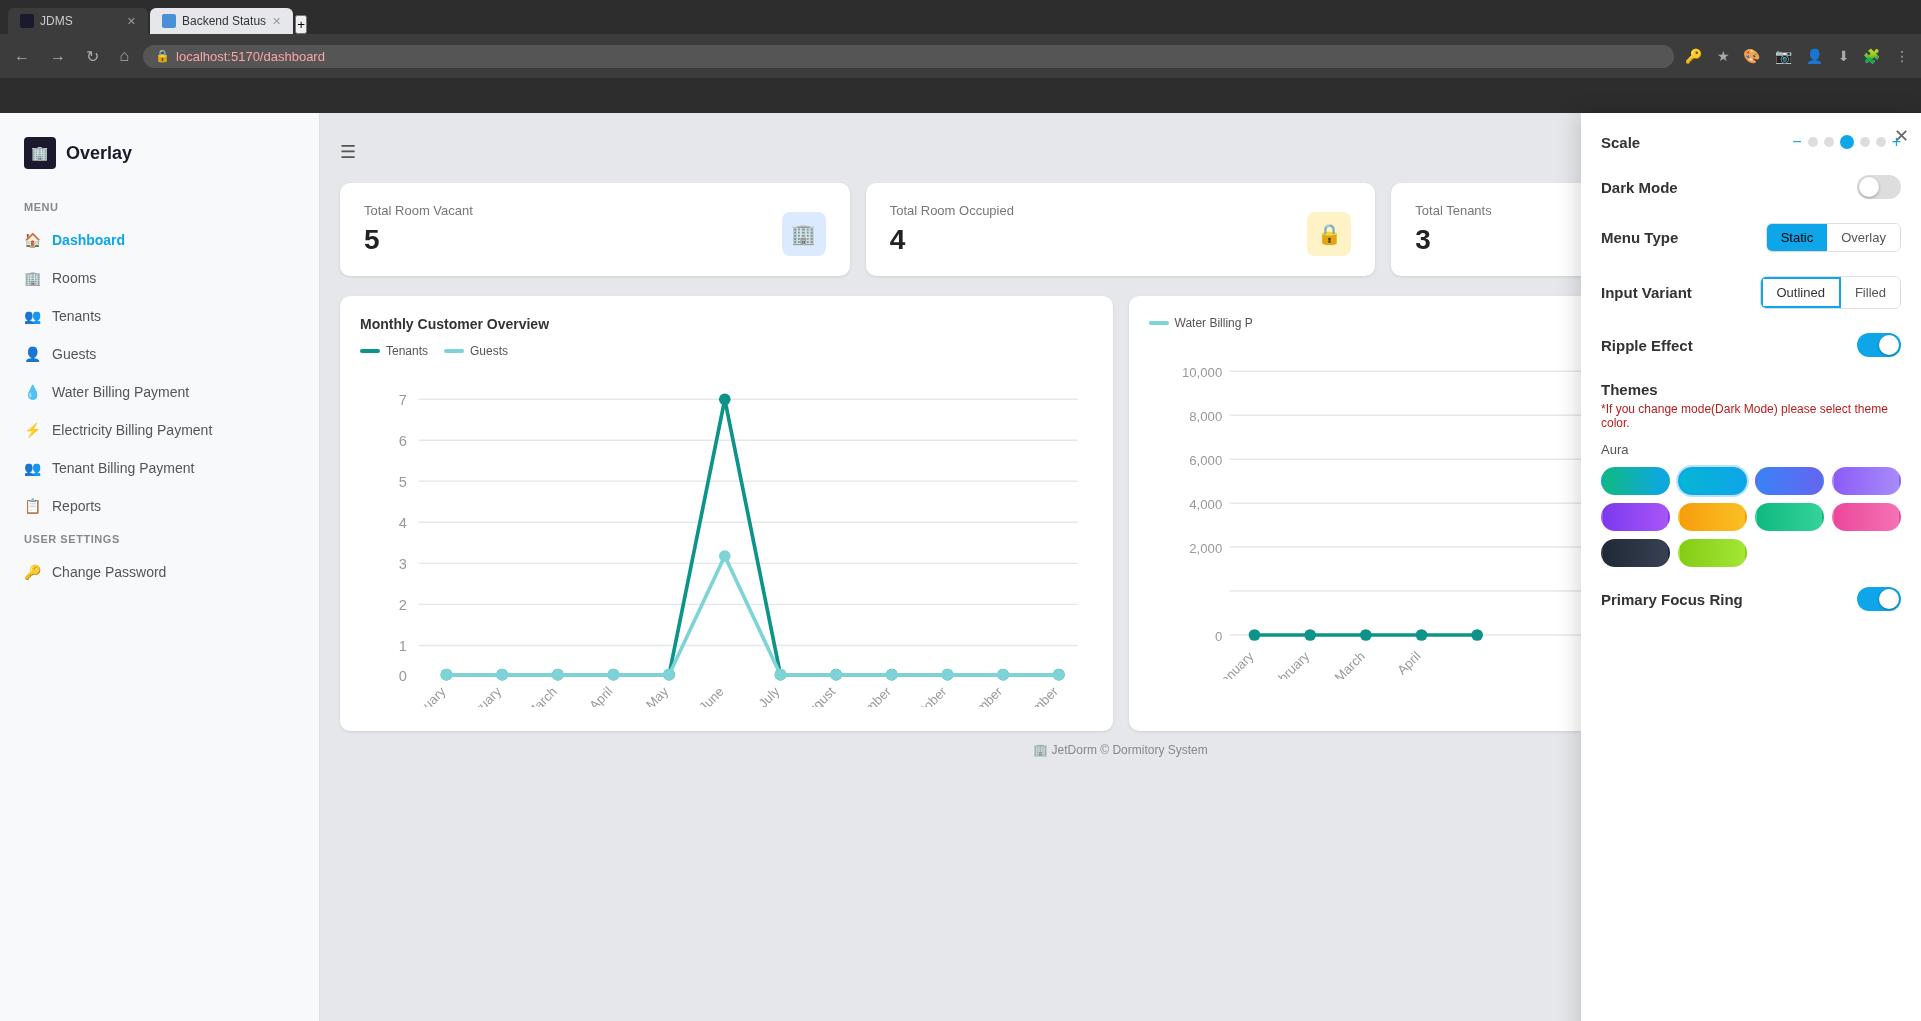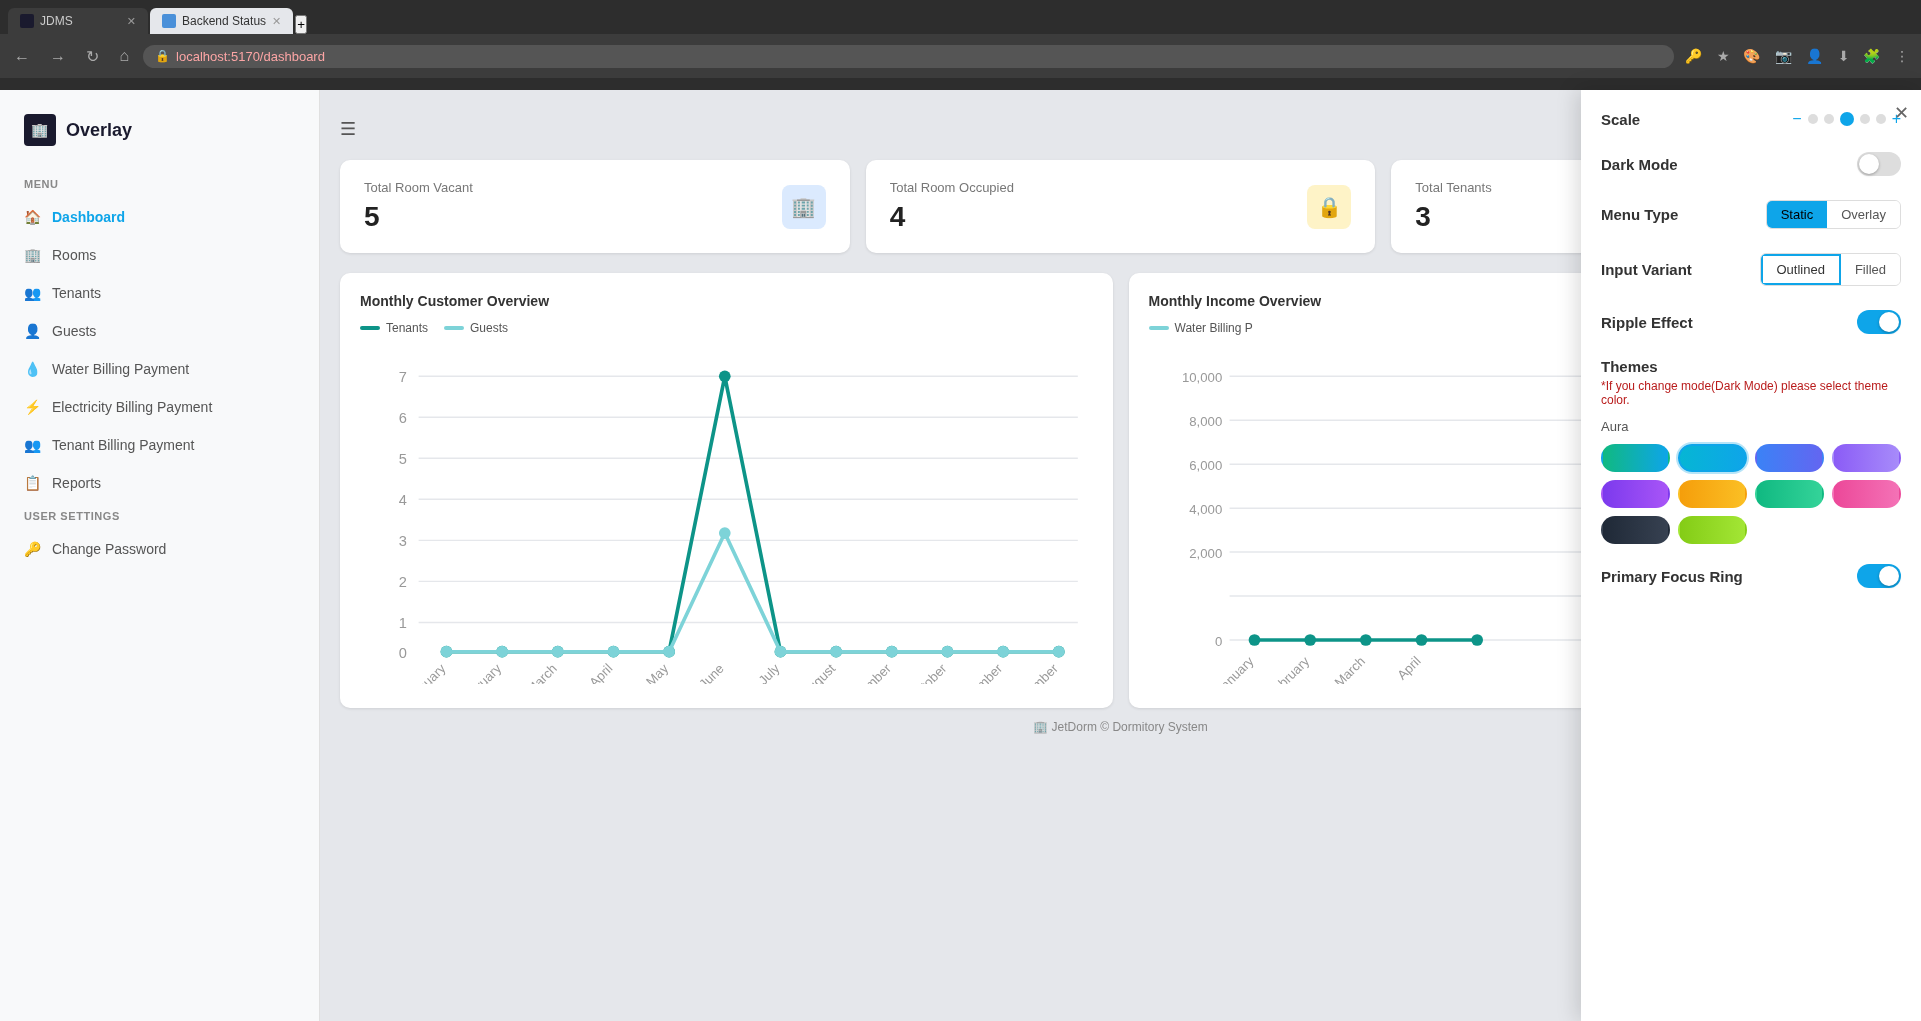--- a/index.html
+++ b/index.html
@@ -1,19 +1,19 @@
 <!DOCTYPE html>
 <html><head>
   <meta charset="utf-8">
   <style>
     * { box-sizing: border-box; margin: 0; padding: 0; }
     body { font-family: -apple-system, BlinkMacSystemFont, 'Segoe UI', sans-serif; background: #e5e7eb; overflow: hidden; }
 
     
-    .browser-chrome { background: #2d2d2d; height: 90px; display: flex; flex-direction: column; }
+    .browser-chrome { background: #2d2d2d; height: 113px; display: flex; flex-direction: column; }
     .browser-tabs { display: flex; align-items: flex-end; padding: 8px 8px 0; gap: 2px; }
     .browser-tab { background: #3c3c3c; color: #ccc; padding: 6px 12px; border-radius: 6px 6px 0 0; font-size: 12px; display: flex; align-items: center; gap: 6px; min-width: 140px; cursor: pointer; }
     .browser-tab.active { background: #e5e7eb; color: #333; }
     .browser-tab .tab-favicon { width: 14px; height: 14px; background: #555; border-radius: 2px; display: inline-block; }
     .browser-tab .tab-favicon.jdms { background: #1a1a2e; }
     .browser-tab .tab-close { margin-left: auto; color: #999; font-size: 11px; cursor: pointer; }
     .browser-toolbar { background: #3c3c3c; display: flex; align-items: center; padding: 4px 8px; gap: 8px; height: 44px; }
     .browser-nav-btn { background: none; border: none; color: #aaa; font-size: 16px; cursor: pointer; padding: 4px 6px; border-radius: 4px; }
     .address-bar { flex: 1; background: #555; border-radius: 20px; display: flex; align-items: center; padding: 4px 12px; gap: 6px; }
     .address-bar-icon { color: #aaa; font-size: 12px; }
@@ -34,21 +34,21 @@
     .sidebar-item.active { color: #0ea5e9; font-weight: 600; }
     .sidebar-item .item-icon { width: 18px; height: 18px; display: flex; align-items: center; justify-content: center; font-size: 14px; }
 
     
     .main-content { flex: 1; padding: 20px; overflow-y: auto; background: #e5e7eb; position: relative; }
     .top-bar { display: flex; align-items: center; padding: 8px 0 20px; gap: 16px; }
     .hamburger-btn { background: none; border: none; cursor: pointer; color: #555; font-size: 18px; }
 
     
     .stats-row { display: flex; gap: 16px; margin-bottom: 20px; }
-    .stat-card { background: white; border-radius: 10px; padding: 20px 24px; flex: 1; display: flex; align-items: center; justify-content: space-between; box-shadow: 0 1px 3px rgba(0,0,0,0.1); }
+    .stat-card { background: white; border-radius: 10px; padding: 20px 24px; flex: 1; display: flex; align-items: flex-end; justify-content: space-between; box-shadow: 0 1px 3px rgba(0,0,0,0.1); }
     .stat-info {}
     .stat-label { font-size: 13px; color: #777; margin-bottom: 6px; }
     .stat-value { font-size: 28px; font-weight: 700; color: #222; }
     .stat-icon { width: 44px; height: 44px; border-radius: 8px; display: flex; align-items: center; justify-content: center; font-size: 20px; }
     .stat-icon.blue { background: #dbeafe; color: #3b82f6; }
     .stat-icon.orange { background: #fef3c7; color: #f59e0b; }
     .stat-icon.teal { background: #d1fae5; color: #10b981; }
 
     
     .charts-row { display: flex; gap: 16px; }
@@ -290,21 +290,20 @@
           <text transform="translate(287,220) rotate(-45)" font-size="9" fill="#999" text-anchor="end">July</text>
           <text transform="translate(325,220) rotate(-45)" font-size="9" fill="#999" text-anchor="end">August</text>
           <text transform="translate(363,220) rotate(-45)" font-size="9" fill="#999" text-anchor="end">September</text>
           <text transform="translate(401,220) rotate(-45)" font-size="9" fill="#999" text-anchor="end">October</text>
           <text transform="translate(439,220) rotate(-45)" font-size="9" fill="#999" text-anchor="end">November</text>
           <text transform="translate(477,220) rotate(-45)" font-size="9" fill="#999" text-anchor="end">December</text>
         </svg>
       </div>
 
       <div class="chart-card">
-        <div class="chart-title">Monthly Income Overview</div>
         <div class="chart-legend">
           <div class="legend-item">
             <div class="legend-dot" style="background:#7dd3d8;"></div>
             <span>Water Billing P</span>
           </div>
         </div>
         
         <svg viewBox="0 0 500 230" class="chart-area">
           <line x1="55" y1="20" x2="490" y2="20" stroke="#e5e7eb" stroke-width="1"></line>
           <line x1="55" y1="50" x2="490" y2="50" stroke="#e5e7eb" stroke-width="1"></line>

